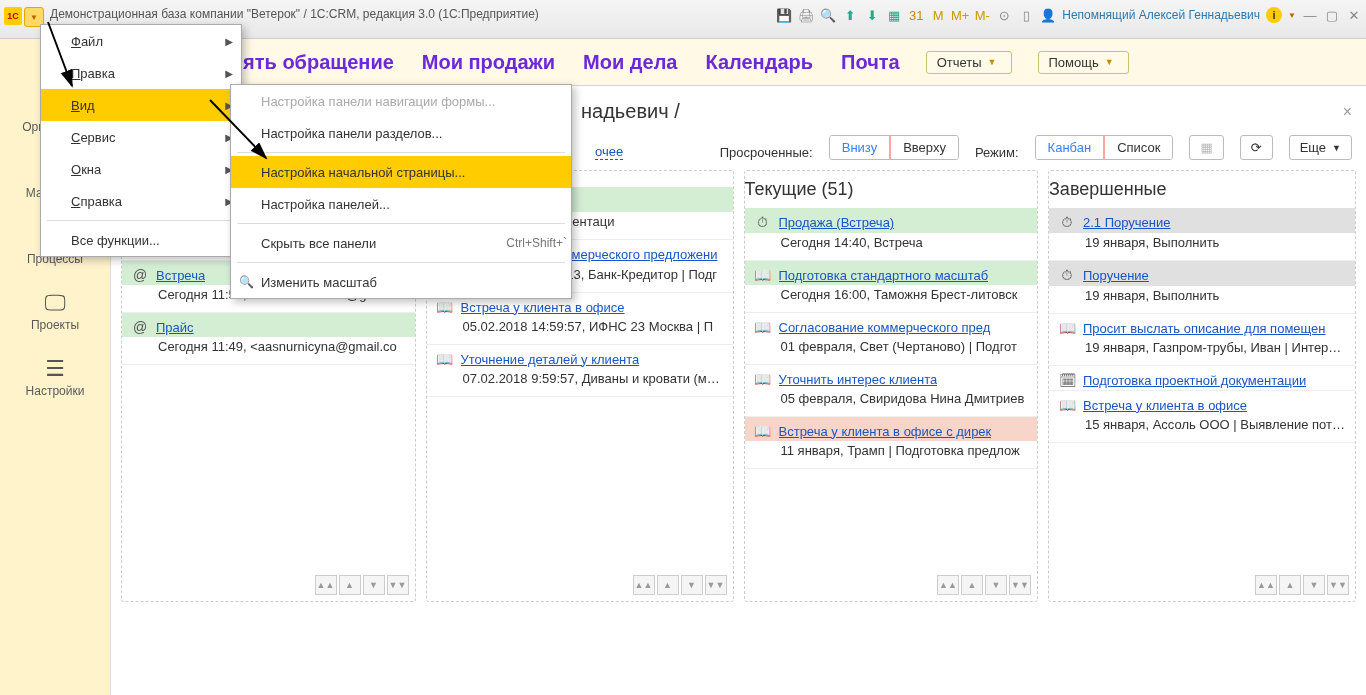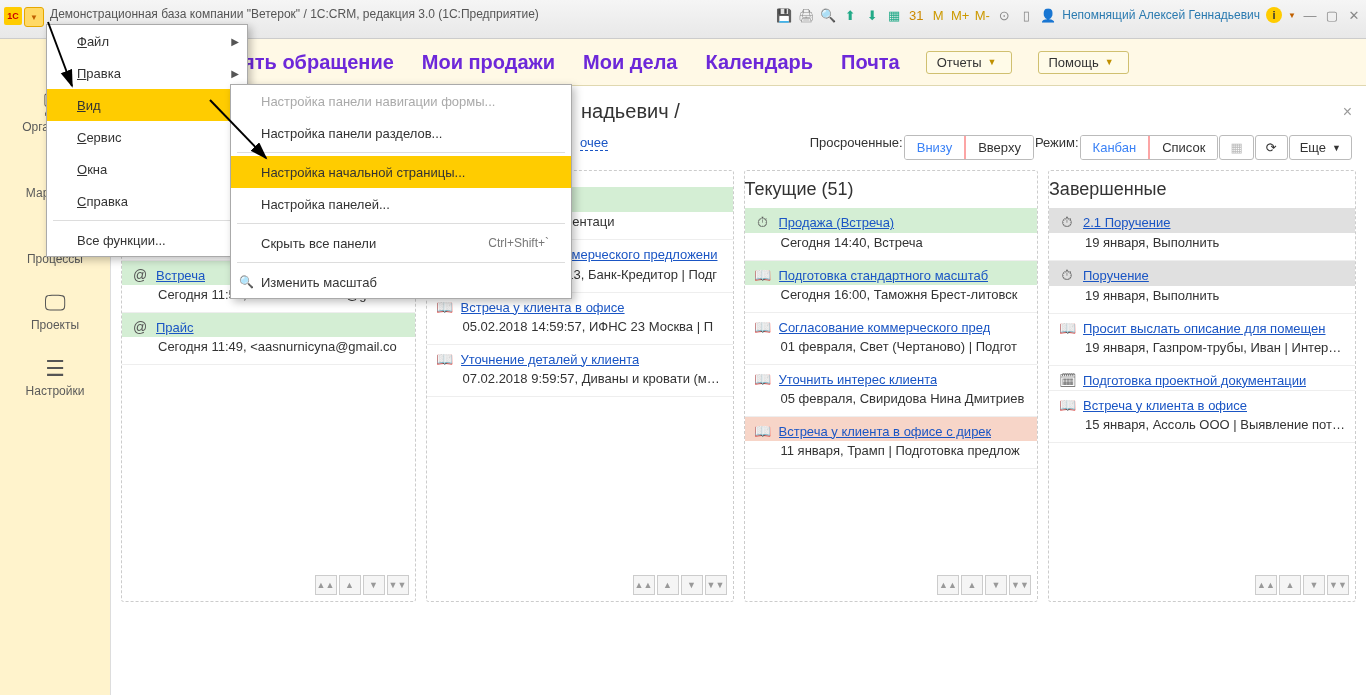--- a/index.html
+++ b/index.html
@@ -16,21 +16,21 @@
 .sidebar .grid-icon{margin-bottom:14px;color:#666;font-size:16px}
 .sidebar .item{text-align:center;margin:12px 0;color:#5a5a5a;font-size:12px;cursor:pointer}
 .sidebar .item .ico{font-size:22px;color:#555;display:block;margin-bottom:2px}
 .content{flex:1;background:#fff;position:relative;overflow:hidden}
 .toolbar{height:46px;background:#fff9e6;border-bottom:1px solid #e0d8b0;display:flex;align-items:center}
 .toolbar-btn{height:100%;padding:0 14px;display:flex;align-items:center;font-size:20px;font-weight:bold;color:#6d28d9;cursor:pointer}
 .toolbar .outline-btn{border:1px solid #d0c070;border-radius:3px;padding:3px 14px 3px 10px;margin-left:12px;font-size:13px;color:#333;cursor:pointer;background:#fffbe8;display:flex;align-items:center;gap:6px}
 .toolbar .outline-btn .caret{font-size:9px;color:#c09000}
 .header-row{padding:14px 0 8px 20px;font-size:20px;display:flex;align-items:center}
 .header-row .close-x{margin-left:auto;margin-right:14px;font-size:16px;color:#999;cursor:pointer}
-.controls-row{display:flex;align-items:flex-start;padding:4px 14px 10px 20px;gap:1px;font-size:13px}
+.controls-row{display:flex;align-items:flex-end;padding:4px 14px 10px 20px;gap:16px;font-size:13px}
 .controls-row .label{color:#333}
 .seg{border:1px solid #bbb;border-radius:3px;display:flex;overflow:hidden}
 .seg button{border:none;background:#fff;padding:4px 12px;font-size:13px;cursor:pointer;color:#333}
 .seg button.active{color:#3b82f6}
 .seg button + button{border-left:2px solid #fca5a5}
 .small-btn{border:1px solid #bbb;border-radius:3px;background:#fff;padding:4px 10px;cursor:pointer;display:flex;align-items:center;gap:6px}
 .cols{display:flex;gap:10px;padding:0 10px}
 .col{width:306px;border:1px dashed #ccc;border-radius:3px;background:#fff;min-height:430px;display:flex;flex-direction:column}
 .col h3{text-align:left;font-weight:normal;font-size:18px;margin:8px 0;color:#333}
 .card{border-bottom:1px solid #eee}
@@ -44,21 +44,21 @@
 .col-footer{margin-top:auto;display:flex;justify-content:flex-end;gap:2px;padding:6px}
 .col-footer span{width:20px;height:18px;border:1px solid #ccc;background:#f5f5f5;display:flex;align-items:center;justify-content:center;font-size:9px;color:#999;cursor:pointer}
 
 .menu{position:absolute;background:#fff;border:1px solid #aaa;box-shadow:3px 3px 8px rgba(0,0,0,0.25);z-index:50}
 .menu .mitem{display:flex;align-items:center;padding:6px 24px 6px 30px;font-size:13px;cursor:pointer;position:relative;min-height:20px}
 .menu .mitem.hot{background:#ffcc00}
 .menu .mitem .arrow{position:absolute;right:8px;font-size:10px;color:#555}
 .menu .mitem .underline{text-decoration:underline}
 .menu .sep{height:1px;background:#ddd;margin:3px 6px}
 .menu .mitem.disabled{color:#aaa}
-.menu .mitem .shortcut{position:absolute;right:22px;color:#777;font-size:12px}
+.menu .mitem .shortcut{position:absolute;right:4px;color:#777;font-size:12px}
 .menu .mico{position:absolute;left:8px;font-size:12px;color:#666}
 svg.arrow-overlay{position:absolute;z-index:100;pointer-events:none}
 </style>
 </head>
 <body>
 
 <div class="titlebar">
   <div class="logo">1C</div>
   <div class="dropdown-btn">▼</div>
   <div class="title">Демонстрационная база компании "Ветерок" / 1С:CRM, редакция 3.0  (1С:Предприятие)</div>
@@ -293,21 +293,21 @@
             <span>▲▲</span>
             <span>▲</span>
             <span>▼</span>
             <span>▼▼</span>
           </div>
         </div>
       </div>
   </div>
 </div>
 
-<div class="menu" style="left:46px;top:24px;width:200px">
+<div class="menu" style="left:40px;top:24px;width:200px">
   <div id="menu1-items">
       <div class="mitem">
         <span><span class="underline">Ф</span>айл</span>
         <span class="arrow">▶</span>
       </div>
       <div class="mitem">
         <span><span class="underline">П</span>равка</span>
         <span class="arrow">▶</span>
       </div>
       <div class="mitem hot">

